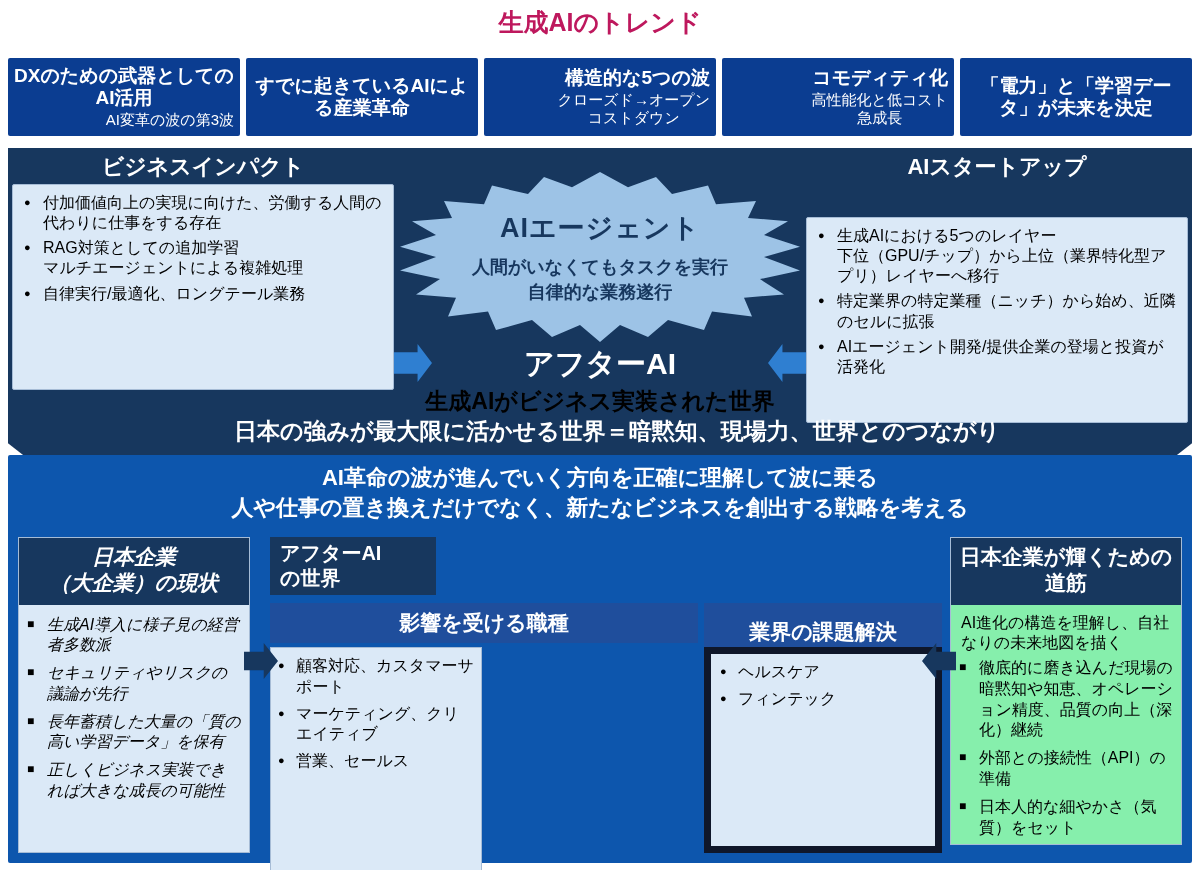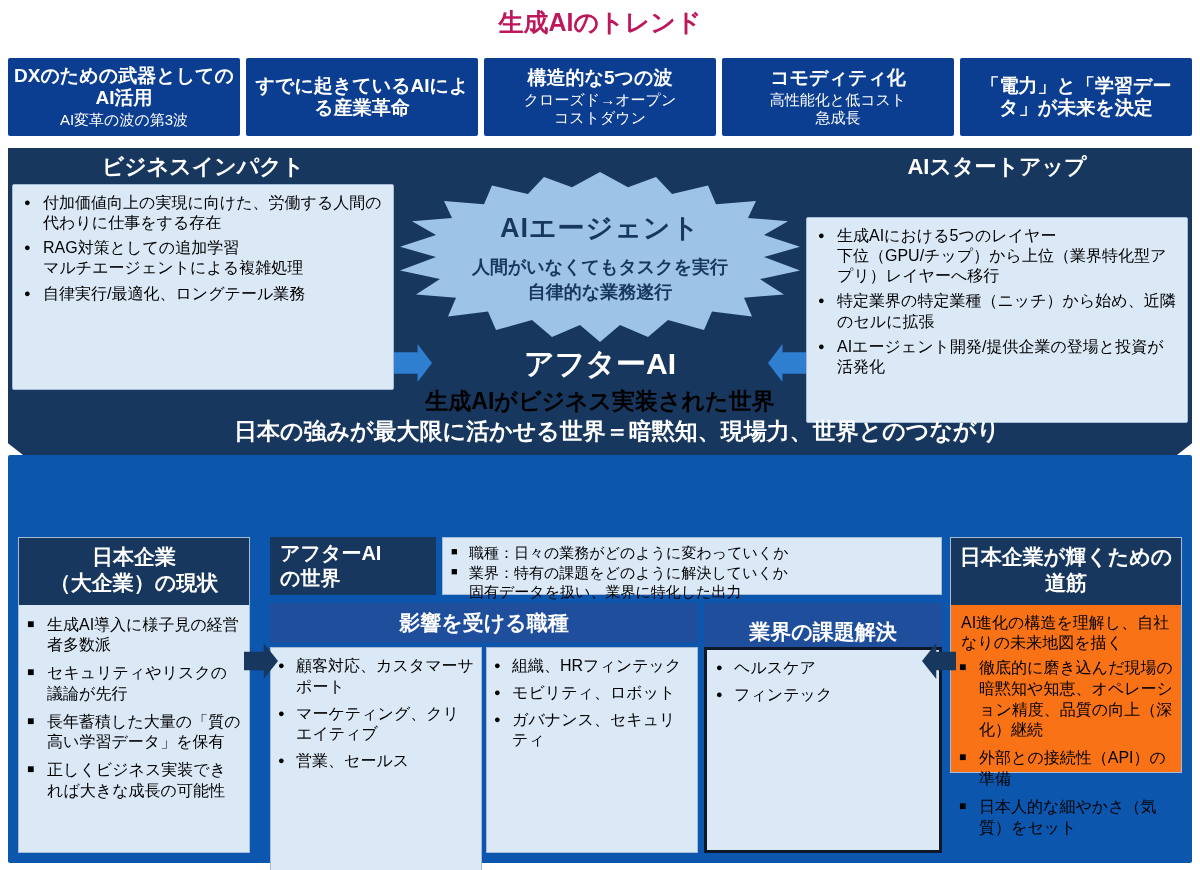--- a/index.html
+++ b/index.html
@@ -14,21 +14,21 @@
   .root{position:relative;width:1200px;height:870px;}
 
   
   .top-title{
     position:absolute;left:0;top:6px;width:1200px;text-align:center;
     font-size:25px;font-weight:bold;color:#be185d;
   }
   .trend-row{position:absolute;left:8px;top:58px;width:1184px;height:78px;display:flex;gap:6px;}
   .trend-card{
     flex:1;background:#0b3d91;color:#fff;border-radius:2px;
-    display:flex;flex-direction:column;align-items:center;justify-content:center;
+    display:flex;flex-direction:column;align-items:flex-end;justify-content:center;
     text-align:center;padding:4px 6px;box-sizing:border-box;
   }
   .trend-card .t1{font-size:19px;font-weight:bold;line-height:1.18;}
   .trend-card .t2{font-size:15px;line-height:1.2;margin-top:2px;}
 
   
   .mid-panel{
     position:absolute;left:8px;top:148px;width:1184px;height:360px;
   }
   .mid-bg{
@@ -103,33 +103,33 @@
     position:absolute;left:17px;top:268px;width:1184px;text-align:center;
     color:#fff;font-size:23px;font-weight:bold;
   }
 
   
   .bot-panel{position:absolute;left:8px;top:455px;width:1184px;height:408px;background:#0d56ad;border-radius:2px;}
   .bot-head{position:absolute;left:0;top:8px;width:1184px;text-align:center;color:#fff;font-weight:bold;font-size:22px;line-height:1.38;}
 
   .col-left{
     position:absolute;left:10px;top:82px;width:232px;height:316px;
-    background:#dbe9f7;border:1px solid #a6bcd6;box-sizing:border-box;
+    background:#dbe9f7;border:1px solid #a6bcd6;box-sizing:border-box;font-style:italic;
   }
   .col-left .hdr{
     background:#17375e;color:#fff;font-weight:bold;font-size:21px;text-align:center;
     padding:6px 4px 8px 4px;line-height:1.25;
   }
   .sq-list{list-style:none;margin:0;padding:10px 8px 0 8px;}
   .sq-list li{position:relative;padding-left:20px;margin-bottom:7px;font-size:16px;line-height:1.3;}
   .sq-list li::before{content:"■";position:absolute;left:0;top:0;font-size:12px;line-height:1.5;}
 
   .col-right{
-    position:absolute;right:10px;top:82px;width:232px;height:236px;
-    background:#f97316;border:1px solid #a6bcd6;box-sizing:border-box;
+    position:absolute;right:10px;top:82px;width:232px;height:308px;
+    background:#86efac;border:1px solid #a6bcd6;box-sizing:border-box;
   }
   .col-right .hdr{
     background:#17375e;color:#fff;font-weight:bold;font-size:21px;text-align:center;
     padding:6px 4px 8px 4px;line-height:1.25;
   }
   .col-right .intro{padding:8px 8px 2px 10px;font-size:16px;line-height:1.3;}
 
   .center-wrap{position:absolute;left:262px;top:82px;width:672px;height:316px;}
 
   .after-world{
@@ -156,21 +156,21 @@
   .jobs-a{
     position:absolute;left:0;top:110px;width:212px;height:266px;
     background:#dbe9f7;border:1px solid #a6bcd6;box-sizing:border-box;padding:8px 6px 0 6px;
   }
   .jobs-b{
     position:absolute;left:216px;top:110px;width:212px;height:206px;
     background:#dbe9f7;border:1px solid #a6bcd6;box-sizing:border-box;padding:8px 6px 0 6px;
   }
   .ind-box{
     position:absolute;left:434px;top:110px;width:238px;height:206px;
-    background:#dbe9f7;border:3px solid #0f172a;box-sizing:border-box;padding:8px 6px 4px 8px;
+    background:#dbe9f7;border:7px solid #0f172a;box-sizing:border-box;padding:8px 6px 4px 8px;
   }
   .dot-list{list-style:none;margin:0;padding:0;}
   .dot-list li{position:relative;padding-left:19px;font-size:16px;line-height:1.3;margin-bottom:6px;}
   .dot-list li::before{content:"●";position:absolute;left:1px;top:0;font-size:11px;line-height:1.7;}
 
   .arrow-b-left{
     position:absolute;left:236px;top:188px;width:34px;height:36px;background:#17375e;
     clip-path:polygon(0 24%, 58% 24%, 58% 0, 100% 50%, 58% 100%, 58% 76%, 0 76%);
   }
   .arrow-b-right{
@@ -241,58 +241,48 @@
       <div class="s2" style="white-space:pre-line">人間がいなくてもタスクを実行
 自律的な業務遂行</div>
     </div>
 
     <div class="after-ai">アフターAI</div>
     <div class="mid-line1">生成AIがビジネス実装された世界</div>
     <div class="mid-line2">日本の強みが最大限に活かせる世界＝暗黙知、現場力、世界とのつながり</div>
   </div>
 
   <div class="bot-panel">
+    <div class="bot-head">
+      <div>AI革命の波が進んでいく方向を正確に理解して波に乗る</div>
+      <div>人や仕事の置き換えだけでなく、新たなビジネスを創出する戦略を考える</div>
+    </div>
 
     <div class="col-left">
       <div class="hdr" style="white-space:pre-line">日本企業
 （大企業）の現状</div>
       <ul class="sq-list">
         <li>生成AI導入に様子見の経営者多数派</li>
         <li>セキュリティやリスクの議論が先行</li>
         <li>長年蓄積した大量の「質の高い学習データ」を保有</li>
         <li>正しくビジネス実装できれば大きな成長の可能性</li>
       </ul>
     </div>
 
     <div class="center-wrap">
       <div class="after-world" style="white-space:pre-line">アフターAI
 の世界</div>
-      <div class="job-ind">
-        <ul>
-          <li style="white-space:pre-line">職種：日々の業務がどのように変わっていくか</li>
-          <li style="white-space:pre-line">業界：特有の課題をどのように解決していくか
-固有データを扱い、業界に特化した出力</li>
-        </ul>
-      </div>
 
       <div class="hdr-jobs">影響を受ける職種</div>
       <div class="hdr-ind">業界の課題解決</div>
 
       <div class="jobs-a">
         <ul class="dot-list">
           <li>顧客対応、カスタマーサポート</li>
           <li>マーケティング、クリエイティブ</li>
           <li>営業、セールス</li>
-        </ul>
-      </div>
-      <div class="jobs-b">
-        <ul class="dot-list">
-          <li>組織、HRフィンテック</li>
-          <li>モビリティ、ロボット</li>
-          <li>ガバナンス、セキュリティ</li>
         </ul>
       </div>
       <div class="ind-box">
         <ul class="dot-list">
           <li>ヘルスケア</li>
           <li>フィンテック</li>
         </ul>
       </div>
     </div>
 

